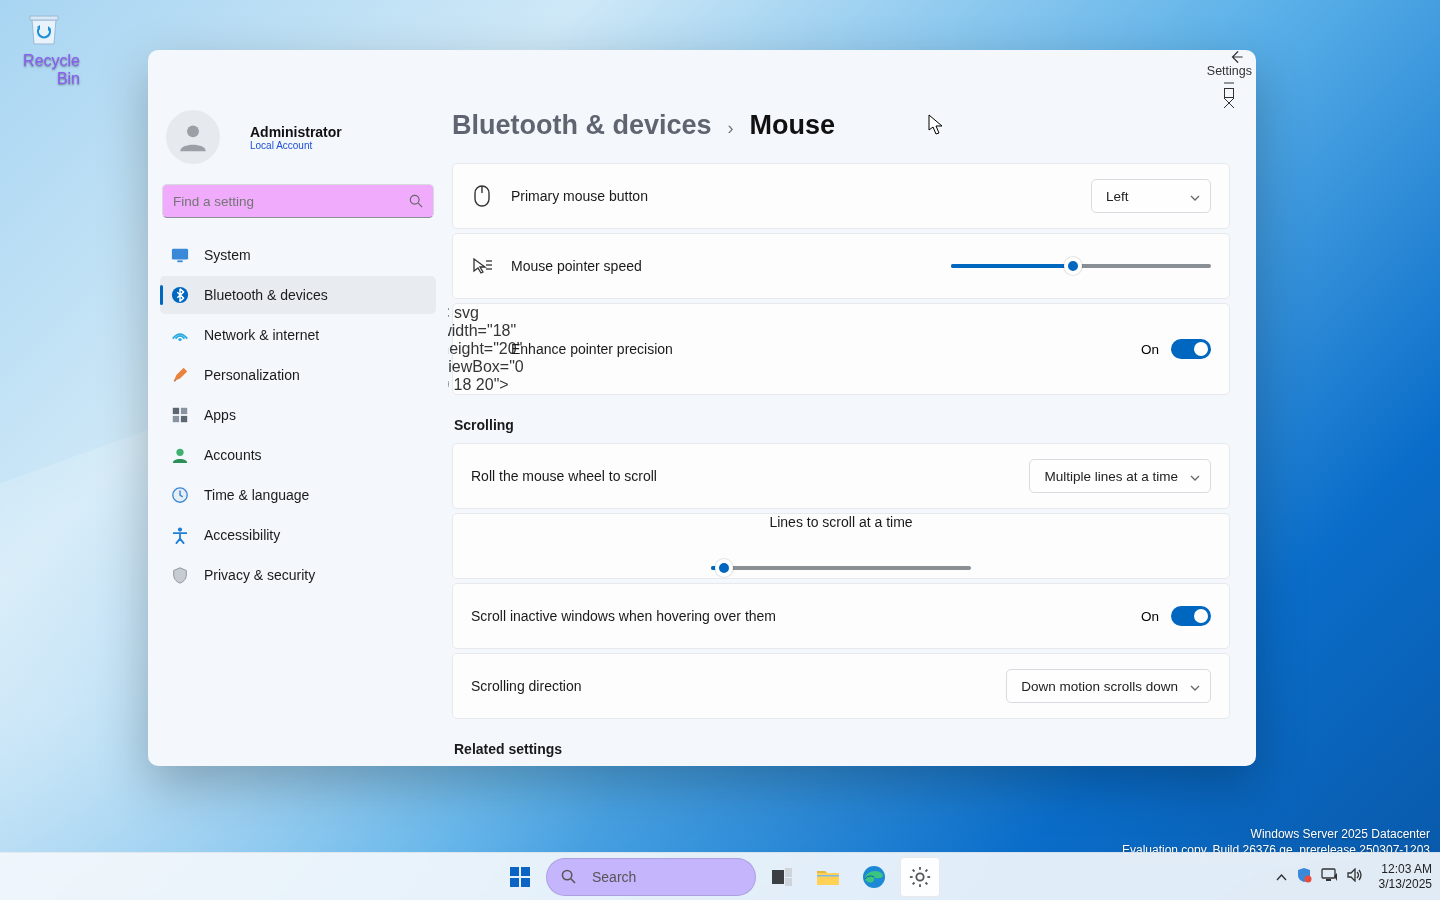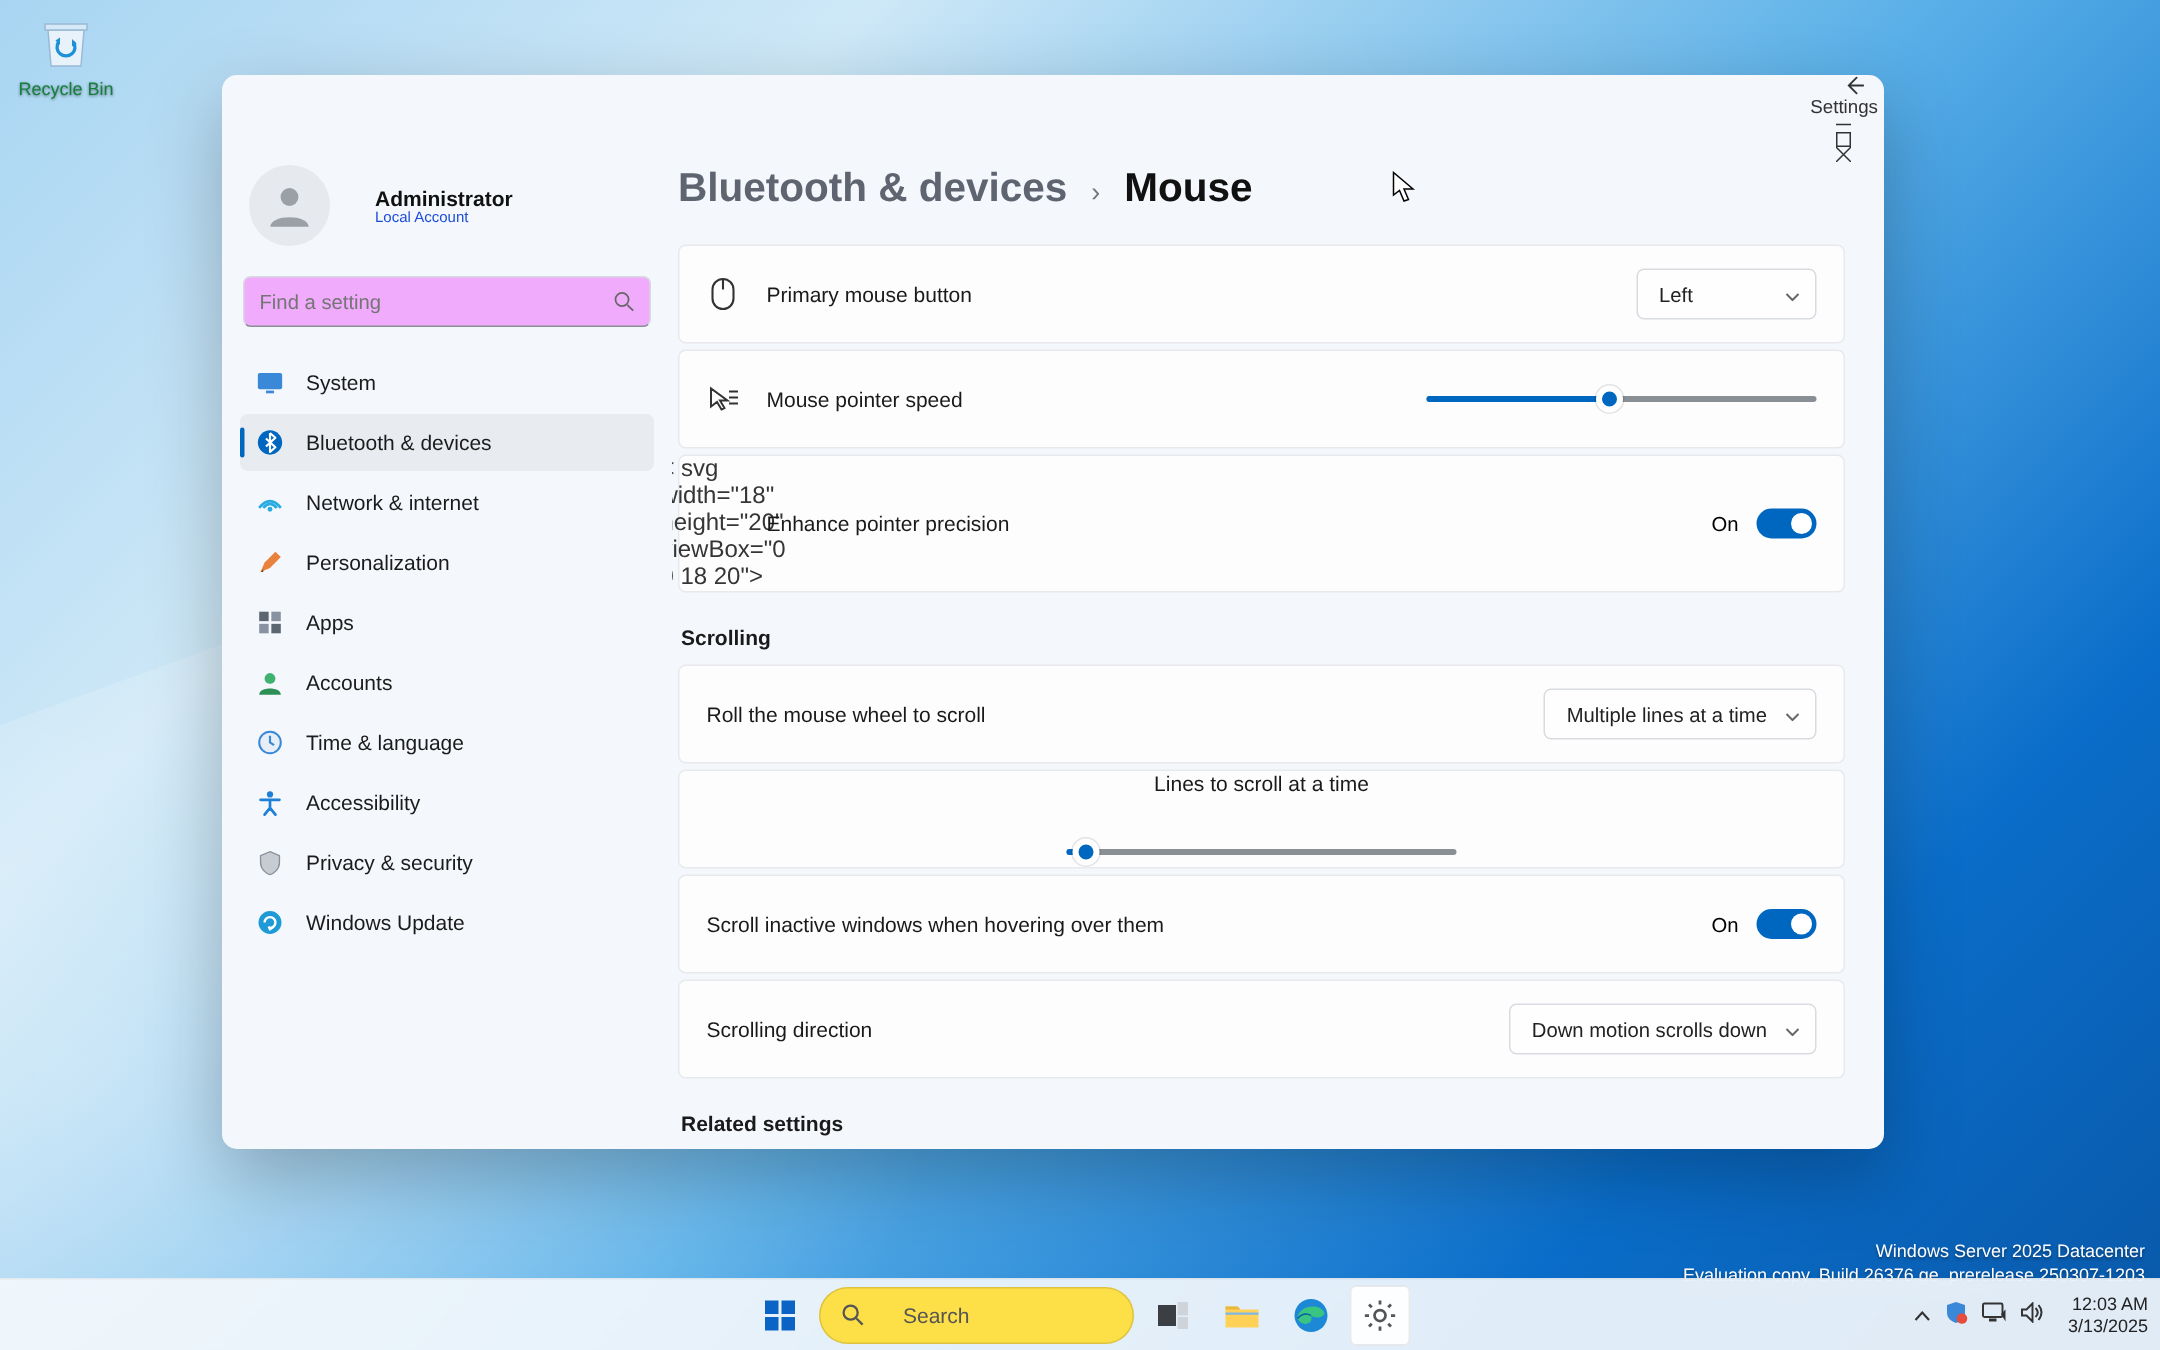--- a/index.html
+++ b/index.html
@@ -7,36 +7,36 @@
     width: 1440px; height: 900px; overflow: hidden; position: relative;
     background: linear-gradient(135deg, #a8d5f2 0%, #cee8f7 25%, #5ab0e8 55%, #0a6dc9 80%, #0958a8 100%);
   }
   
   .bg-swoop1 {
     position:absolute; left:-200px; top:400px; width:1000px; height:800px;
     background: radial-gradient(ellipse at 30% 30%, rgba(255,255,255,.35), rgba(255,255,255,0) 60%);
     transform: rotate(-20deg);
   }
   
-  .desktop-icon { position:absolute; left:8px; top:8px; width:72px; text-align:center; color:#15803d; font-size:12px; text-shadow:0 1px 2px rgba(0,0,0,.5); }
+  .desktop-icon { position:absolute; left:8px; top:8px; width:72px; text-align:right; color:#8b5cf6; font-size:16px; text-shadow:0 1px 2px rgba(0,0,0,.5); }
   .desktop-icon svg { display:block; margin:0 auto 4px auto; }
   
   .watermark { position:absolute; right:10px; bottom:42px; color:#fff; font-size:12px; text-align:right; text-shadow:0 1px 2px rgba(0,0,0,.4); line-height:1.35;}
   
   .taskbar {
     position:absolute; left:0; right:0; bottom:0; height:48px;
     background: rgba(243,247,252,.92); backdrop-filter: blur(8px);
     border-top:1px solid rgba(0,0,0,.05);
     display:flex; align-items:center;
   }
   .taskbar-center { position:absolute; left:50%; transform:translateX(-50%); display:flex; align-items:center; gap:6px; }
   .task-icon { width:40px; height:40px; border-radius:4px; display:flex; align-items:center; justify-content:center; }
   .task-icon.active { background:rgba(255,255,255,.9); border:1px solid rgba(0,0,0,.08);}
   .task-search {
-    display:flex; align-items:center; gap:26px; background:#fde047; border:1px solid rgba(0,0,0,.12);
+    display:flex; align-items:center; gap:16px; background:#c4b5fd; border:1px solid rgba(0,0,0,.12);
     border-radius:20px; height:38px; width:210px; padding:0 14px; font-size:14px; color:#555;
   }
   .taskbar-right { position:absolute; right:8px; display:flex; align-items:center; gap:10px; color:#222; font-size:12px;}
   .tray-group { display:flex; align-items:center; gap:9px; }
   .clock { text-align:right; line-height:1.2; font-size:12px; margin-left:6px;}
   
   .window {
     position:absolute; left:148px; top:50px; width:1108px; height:716px;
     background:#f4f7fc; border-radius:10px; box-shadow:0 18px 50px rgba(0,0,0,.25);
     display:flex; flex-direction:column; overflow:hidden;
@@ -248,30 +248,20 @@
             </span>
           <span>Accessibility</span>
         </div>
         <div class="nav-item">
           <span class="nav-icon">
               <svg width="18" height="18" viewBox="0 0 20 20">
                 <path d="M10 2 L17 5 L17 10 C17 15 13 18 10 19 C7 18 3 15 3 10 L3 5 Z" fill="#c7ccd3" stroke="#8a9099"></path>
               </svg>
             </span>
           <span>Privacy &amp; security</span>
-        </div>
-        <div class="nav-item">
-          <span class="nav-icon">
-              <svg width="18" height="18" viewBox="0 0 20 20">
-                <circle cx="10" cy="10" r="8.5" fill="#1e9ad6"></circle>
-                <path d="M6 10 A4 4 0 1 1 10 14" stroke="#fff" stroke-width="1.8" fill="none"></path>
-                <path d="M9 13 L10 15 L12 13.5" stroke="#fff" stroke-width="1.8" fill="none"></path>
-              </svg>
-            </span>
-          <span>Windows Update</span>
         </div>
       </div>
     </div>
 
     <div class="content">
       <div class="breadcrumb">
         <span class="bc-parent">Bluetooth &amp; devices</span>
         <span class="bc-sep">›</span>
         <span class="bc-current">Mouse</span>
       </div>

